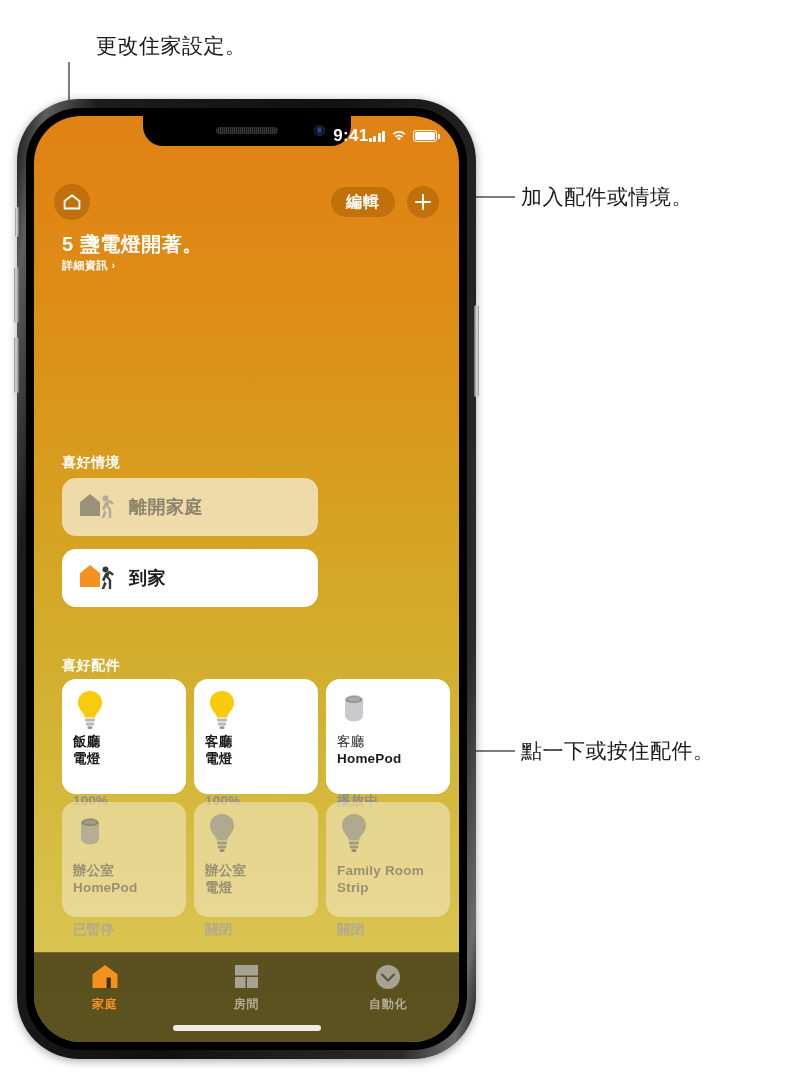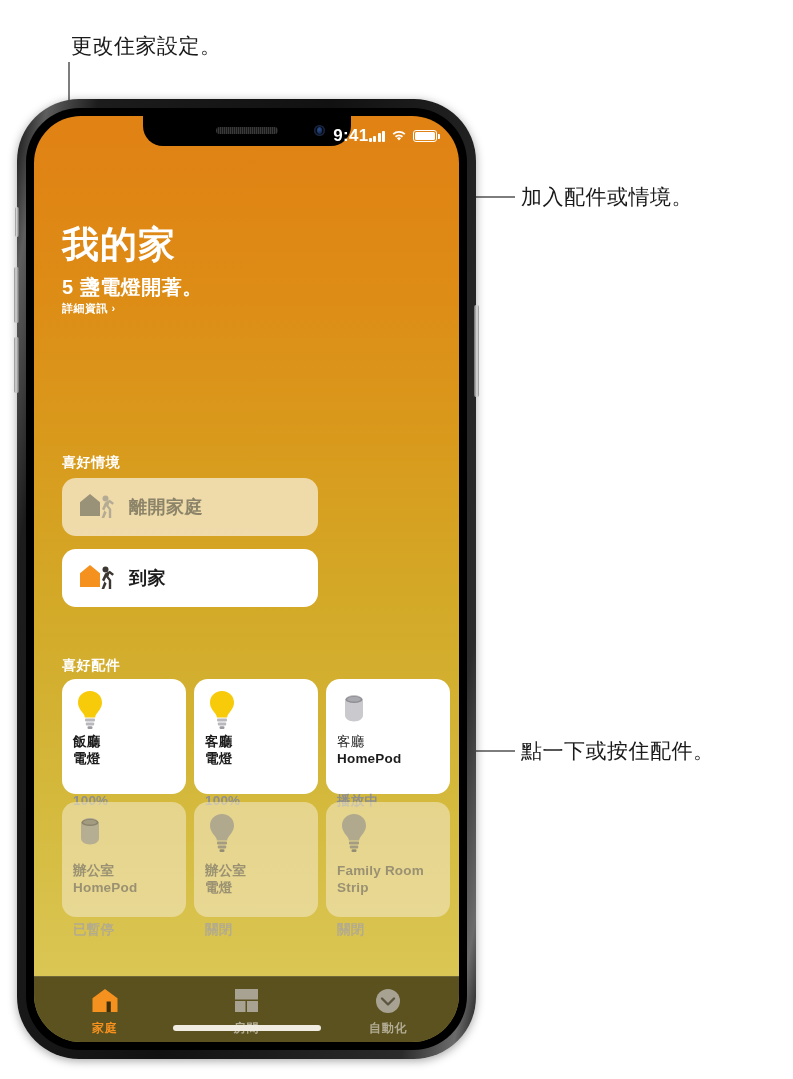--- a/index.html
+++ b/index.html
@@ -184,21 +184,21 @@
   .tile-name { font-size: 13.5px; font-weight: bold; line-height: 1.28; letter-spacing: .2px; }
   .tile-state { font-size: 13.5px; font-weight: bold; line-height: 1.28; letter-spacing: .2px; margin-top: 24px; }
   .tile.on  .tile-name  { color: #1c1c1c; }
   .tile.on  .tile-state { color: #8f8f8f; }
   .tile.off .tile-name  { color: #9a9173; }
   .tile.off .tile-state { color: #b3ab8e; }
   .tile-name.light-wt { font-weight: normal; }
 
   
   #tabbar {
-    position: absolute; left: 0; right: 0; bottom: 0; height: 66px;
+    position: absolute; left: 0; right: 0; bottom: 0; height: 90px;
     background: rgba(42,36,10,.72);
     display: flex; align-items: flex-start; justify-content: space-around;
     padding-top: 10px;
     z-index: 7;
   }
   #tabbar::before {
     content:""; position:absolute; left:0; right:0; top:0; height:1px;
     background: rgba(255,255,255,.13);
   }
   .tab { width: 90px; display:flex; flex-direction: column; align-items:center; gap: 5px; }
@@ -211,21 +211,21 @@
     position: absolute; left: 50%; transform: translateX(-50%);
     bottom: 11px; width: 148px; height: 6px; border-radius: 3px;
     background: #f0ece2; z-index: 9;
   }
 </style>
 </head>
 <body>
 
 <div id="page">
 
-  <div class="callout-text" style="left:71px; top:32px;">更改住家設定。</div>
+  <div class="callout-text" style="left:96px; top:32px;">更改住家設定。</div>
   <div class="callout-line v-line" style="left:68px; top:62px; height:135px;"></div>
 
   <div class="callout-line h-line" style="left:437px; top:196px; width:78px;"></div>
   <div class="callout-text" style="left:521px; top:183px;">加入配件或情境。</div>
 
   <div class="callout-line h-line" style="left:430px; top:750px; width:85px;"></div>
   <div class="callout-text" style="left:521px; top:737px;">點一下或按住配件。</div>
 
   <div id="phone">
 
@@ -255,23 +255,33 @@
               <path d="M8 10.6 5.9 8.2a3.2 3.2 0 0 1 4.2 0L8 10.6z" fill="#fff"></path>
               <path d="M3.9 6.0a6.2 6.2 0 0 1 8.2 0l-1.2 1.4a4.4 4.4 0 0 0-5.8 0L3.9 6z" fill="#fff"></path>
               <path d="M1.6 3.4a9.6 9.6 0 0 1 12.8 0l-1.2 1.4a7.8 7.8 0 0 0-10.4 0L1.6 3.4z" fill="#fff"></path>
             </svg>
             <div class="battery">
               <div class="fill"></div>
             </div>
           </div>
         </div>
 
+        <div id="navrow">
+          <div id="home-btn">
+            <svg width="20" height="18" viewBox="0 0 20 18">
+              <path d="M10 2.2 2.6 8.1v7.4h14.8V8.1L10 2.2z" fill="none" stroke="#fff" stroke-width="1.9" stroke-linejoin="round"></path>
+            </svg>
+          </div>
+          <div id="nav-right">
+            <div id="edit-btn">編輯</div>
+            <div id="add-btn"></div>
+          </div>
+        </div>
 
         <div id="header">
-          <div id="home-title">我的家</div>
           <div id="home-status">5 盞電燈開著。</div>
           <div id="home-details">詳細資訊 ›</div>
         </div>
 
         <div class="section-title" id="scenes-title">喜好情境</div>
         <div id="scenes">
 
           <div class="scene off">
             <svg width="38" height="30" viewBox="0 0 38 30">
               <path d="M12 2 2 10.2V24h20V10.2L12 2z" fill="#9a9179"></path>

